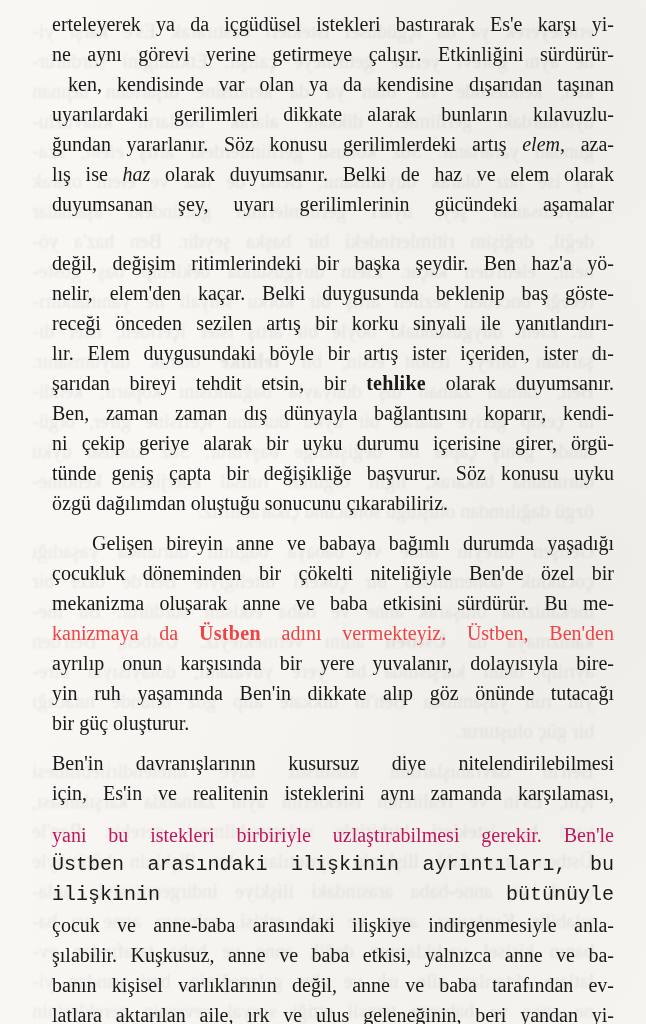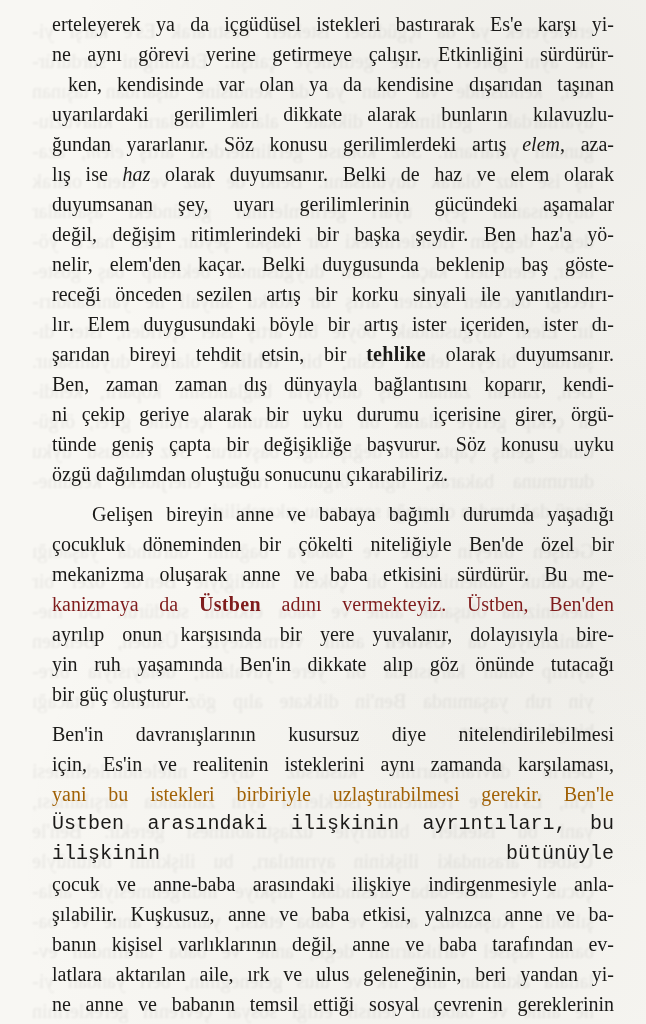--- a/index.html
+++ b/index.html
@@ -89,43 +89,43 @@
 
 <div class="page-layer">
     <div class="para">
       <div class="line" style="color: rgb(27, 26, 24);"><span>erteleyerek ya da içgüdüsel istekleri bastırarak Es'e karşı yi-</span></div>
       <div class="line" style="color: rgb(27, 26, 24);"><span>ne aynı görevi yerine getirmeye çalışır. Etkinliğini sürdürür-</span></div>
       <div class="line" style="color: rgb(27, 26, 24); margin-left: 16px;"><span>ken, kendisinde var olan ya da kendisine dışarıdan taşınan</span></div>
       <div class="line" style="color: rgb(27, 26, 24);"><span>uyarılardaki gerilimleri dikkate alarak bunların kılavuzlu-</span></div>
       <div class="line" style="color: rgb(27, 26, 24);"><span>ğundan yararlanır. Söz konusu gerilimlerdeki artış </span><span class="it">elem</span><span>, aza-</span></div>
       <div class="line" style="color: rgb(27, 26, 24);"><span>lış ise </span><span class="it">haz</span><span> olarak duyumsanır. Belki de haz ve elem olarak</span></div>
       <div class="line" style="color: rgb(27, 26, 24);"><span>duyumsanan şey, uyarı gerilimlerinin gücündeki aşamalar</span></div>
-      <div class="line" style="color: rgb(27, 26, 24);"><span>değil, değişim ritimlerindeki bir başka şeydir. Ben haz'a yö-</span></div>
+      <div class="line" style="color: rgb(27, 26, 24); margin-top: 29px;"><span>değil, değişim ritimlerindeki bir başka şeydir. Ben haz'a yö-</span></div>
       <div class="line" style="color: rgb(27, 26, 24);"><span>nelir, elem'den kaçar. Belki duygusunda beklenip baş göste-</span></div>
       <div class="line" style="color: rgb(27, 26, 24);"><span>receği önceden sezilen artış bir korku sinyali ile yanıtlandırı-</span></div>
       <div class="line" style="color: rgb(27, 26, 24);"><span>lır. Elem duygusundaki böyle bir artış ister içeriden, ister dı-</span></div>
       <div class="line" style="color: rgb(27, 26, 24);"><span>şarıdan bireyi tehdit etsin, bir </span><span class="bd">tehlike</span><span> olarak duyumsanır.</span></div>
       <div class="line" style="color: rgb(27, 26, 24);"><span>Ben, zaman zaman dış dünyayla bağlantısını koparır, kendi-</span></div>
       <div class="line" style="color: rgb(27, 26, 24);"><span>ni çekip geriye alarak bir uyku durumu içerisine girer, örgü-</span></div>
       <div class="line" style="color: rgb(27, 26, 24);"><span>tünde geniş çapta bir değişikliğe başvurur. Söz konusu uyku</span></div>
       <div class="line final" style="color: rgb(27, 26, 24);"><span>özgü dağılımdan oluştuğu sonucunu çıkarabiliriz.</span></div>
     </div>
     <div class="para">
       <div class="line" style="color: rgb(27, 26, 24); margin-left: 40px;"><span>Gelişen bireyin anne ve babaya bağımlı durumda yaşadığı</span></div>
       <div class="line" style="color: rgb(27, 26, 24);"><span>çocukluk döneminden bir çökelti niteliğiyle Ben'de özel bir</span></div>
       <div class="line" style="color: rgb(27, 26, 24);"><span>mekanizma oluşarak anne ve baba etkisini sürdürür. Bu me-</span></div>
-      <div class="line" style="color: #7f1d1d;"><span>kanizmaya da </span><span class="bd">Üstben</span><span> adını vermekteyiz. Üstben, Ben'den</span></div>
+      <div class="line" style="color: #ef4444;"><span>kanizmaya da </span><span class="bd">Üstben</span><span> adını vermekteyiz. Üstben, Ben'den</span></div>
       <div class="line" style="color: rgb(27, 26, 24);"><span>ayrılıp onun karşısında bir yere yuvalanır, dolayısıyla bire-</span></div>
       <div class="line" style="color: rgb(27, 26, 24);"><span>yin ruh yaşamında Ben'in dikkate alıp göz önünde tutacağı</span></div>
       <div class="line final" style="color: rgb(27, 26, 24);"><span>bir güç oluşturur.</span></div>
     </div>
     <div class="para">
       <div class="line" style="color: rgb(27, 26, 24);"><span>Ben'in davranışlarının kusursuz diye nitelendirilebilmesi</span></div>
       <div class="line" style="color: rgb(27, 26, 24);"><span>için, Es'in ve realitenin isteklerini aynı zamanda karşılaması,</span></div>
-      <div class="line" style="color: #a16207;"><span>yani bu istekleri birbiriyle uzlaştırabilmesi gerekir. Ben'le</span></div>
+      <div class="line" style="color: #be185d; margin-top: 12px;"><span>yani bu istekleri birbiriyle uzlaştırabilmesi gerekir. Ben'le</span></div>
       <div class="line" style="color: rgb(27, 26, 24); font-family: Liberation Mono, monospace;"><span>Üstben arasındaki ilişkinin ayrıntıları, bu ilişkinin bütünüyle</span></div>
       <div class="line" style="color: rgb(27, 26, 24);"><span>çocuk ve anne-baba arasındaki ilişkiye indirgenmesiyle anla-</span></div>
       <div class="line" style="color: rgb(27, 26, 24);"><span>şılabilir. Kuşkusuz, anne ve baba etkisi, yalnızca anne ve ba-</span></div>
       <div class="line" style="color: rgb(27, 26, 24);"><span>banın kişisel varlıklarının değil, anne ve baba tarafından ev-</span></div>
       <div class="line" style="color: rgb(27, 26, 24);"><span>latlara aktarılan aile, ırk ve ulus geleneğinin, beri yandan yi-</span></div>
       <div class="line" style="color: rgb(27, 26, 24);"><span>ne anne ve babanın temsil ettiği sosyal çevrenin gereklerinin</span></div>
     </div>
   </div>
 
 </body></html>

